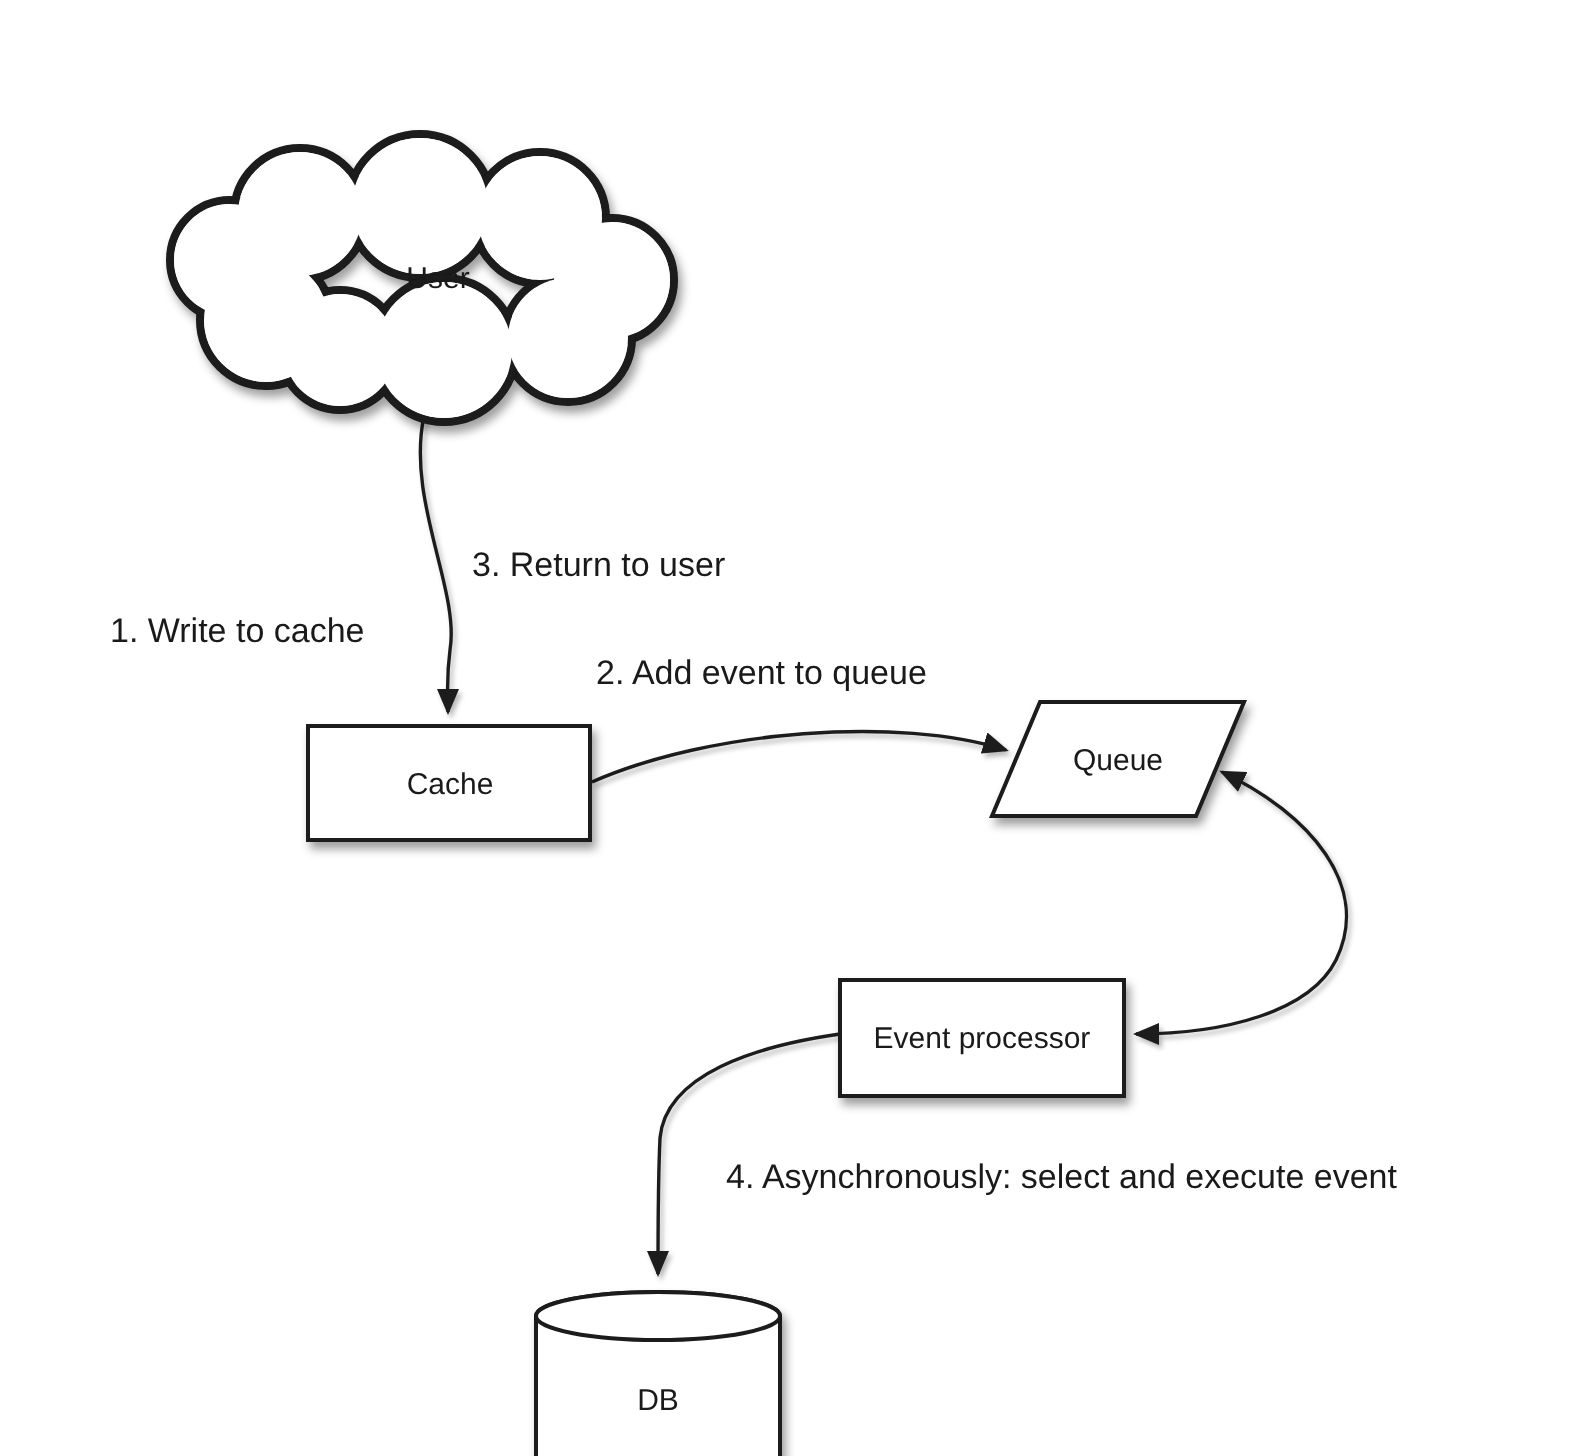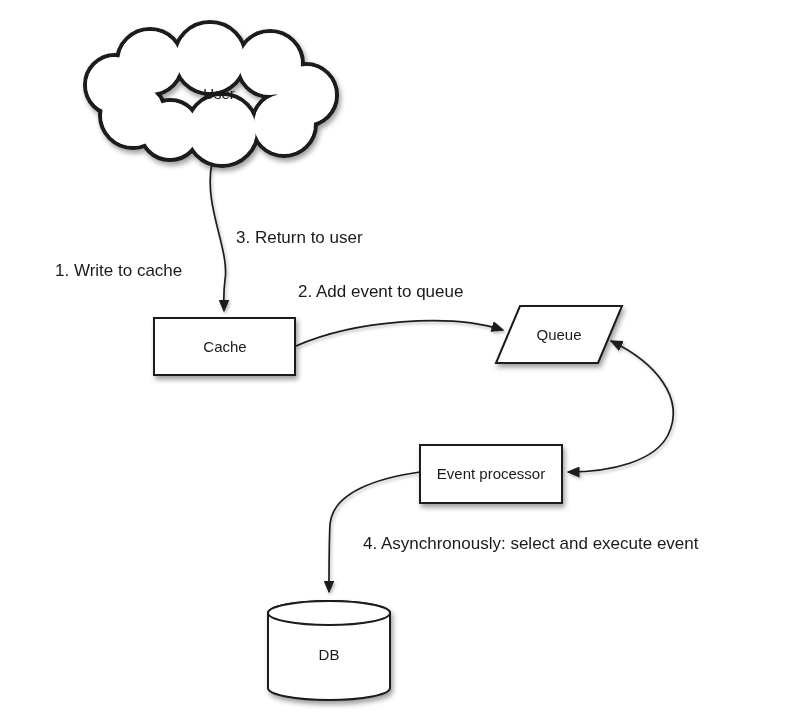--- a/index.html
+++ b/index.html
@@ -7,20 +7,21 @@
     padding: 0;
     background: #ffffff;
     width: 786px;
     height: 728px;
     overflow: hidden;
   }
   .diagram-wrap {
     width: 786px;
     height: 656px;
     background: #ffffff;
+    margin-top: 45px;
   }
   svg text {
     font-family: "Liberation Sans", "DejaVu Sans", sans-serif;
     fill: #1a1a1a;
   }
   .node-label { font-size: 15px; }
   .step-label { font-size: 17px; }
   .shape {
     fill: #ffffff;
     stroke: #1a1a1a;

